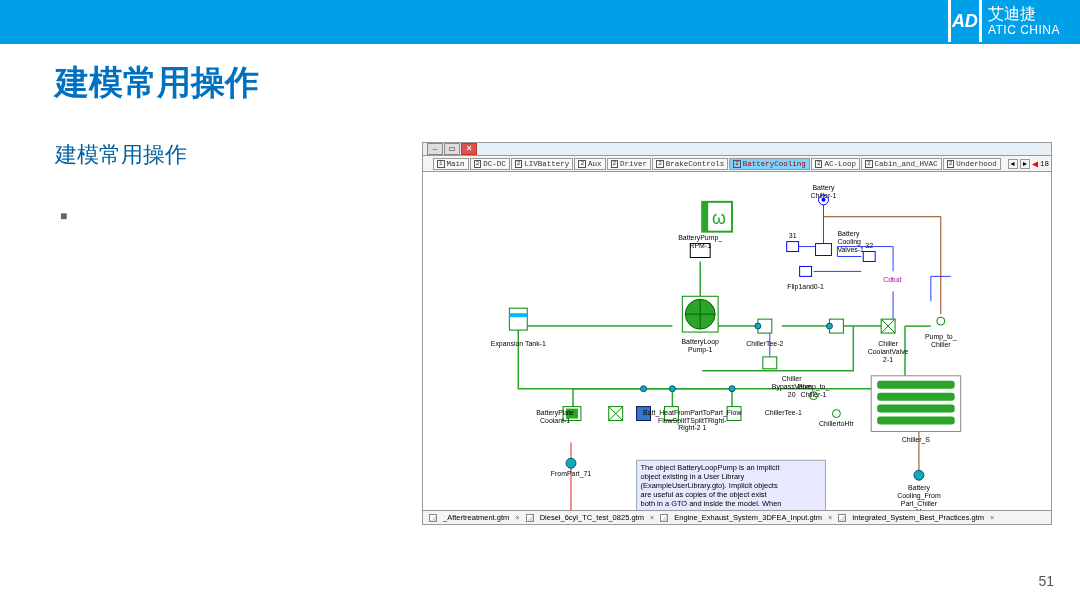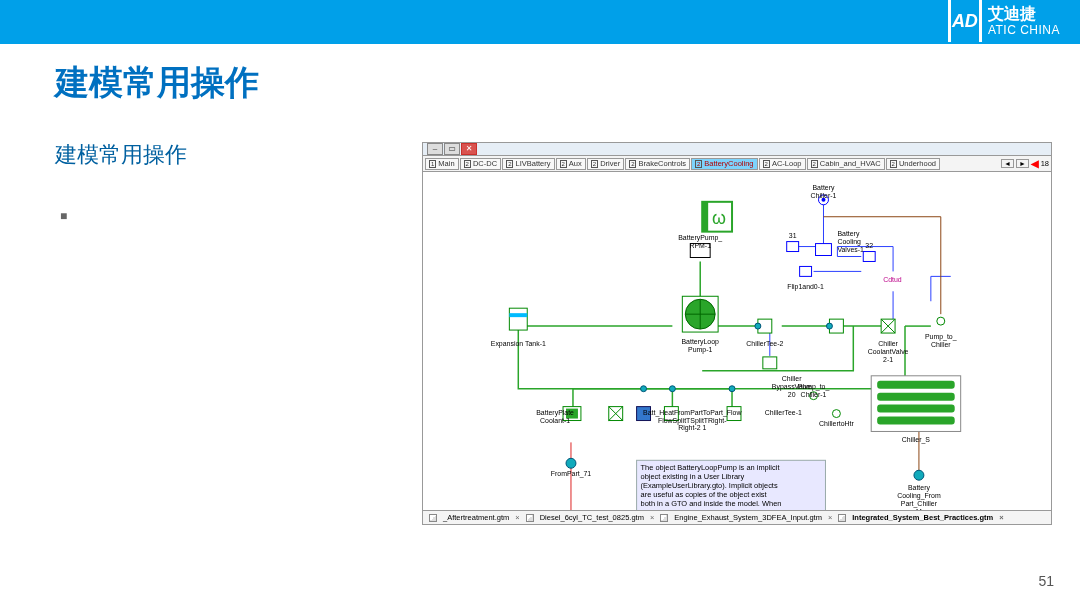--- a/index.html
+++ b/index.html
@@ -2,21 +2,21 @@
 <html><head>
 <meta charset="utf-8">
 <style>
 * { margin: 0; padding: 0; box-sizing: border-box; }
 body { width: 1080px; height: 607px; font-family: "Microsoft YaHei", Arial, sans-serif; background: #fff; position: relative; overflow: hidden; }
 
 
 .topbar { position: absolute; top: 0; left: 0; right: 0; height: 42px; background: #00a0e9; }
 .logo-area { position: absolute; right: 20px; top: 4px; height: 34px; display: flex; align-items: center; color: #fff; }
 .logo-mark { width: 34px; height: 50px; border: 3px solid #fff; border-radius: 4px; display: flex; align-items: center; justify-content: center; font-size: 18px; font-weight: bold; margin-right: 6px; font-style: italic; }
-.logo-text { font-size: 16px; font-weight: bold; line-height: 1.1; }
+.logo-text { font-size: 16px; font-weight: normal; line-height: 1.1; }
 .logo-sub { font-size: 12px; letter-spacing: 0.5px; }
 .blue-line { position: absolute; top: 42px; left: 0; right: 0; height: 2px; background: #00a0e9; }
 
 
 .page-title { position: absolute; left: 55px; top: 60px; font-size: 34px; font-weight: bold; color: #0070c0; }
 
 
 .sub-title { position: absolute; left: 55px; top: 140px; font-size: 22px; color: #0060a0; }
 
 
@@ -29,37 +29,37 @@
 
 .shot { position: absolute; left: 422px; top: 142px; width: 630px; height: 385px; }
 
 
 .titlebar { height: 14px; background: #e6eef6; border: 1px solid #999; font-size: 8px; padding-left: 4px; line-height: 14px; color: #333; display: flex; justify-content: space-between; align-items: center; }
 .winbtns { display: flex; gap: 1px; padding-right: 1px; }
 .winbtns span { width: 16px; height: 12px; font-size: 8px; display: flex; align-items: center; justify-content: center; border: 1px solid #888; background: #ddd; }
 .winbtns .close { background: #d9534f; color: #fff; border-color: #c9302c; }
 
 
-.tabs { height: 15px; background: #f4f4f4; border-left: 1px solid #999; border-right: 1px solid #999; display: flex; align-items: center; font-size: 7.5px; gap: 1px; padding-left: 2px; overflow: hidden; white-space: nowrap; }
+.tabs { height: 15px; background: #f4f4f4; border-left: 1px solid #999; border-right: 1px solid #999; display: flex; align-items: center; font-size: 7.5px; gap: 1px; padding-left: 10px; overflow: hidden; white-space: nowrap; font-family: Liberation Mono, monospace; }
 .tab { display: inline-flex; align-items: center; border: 1px solid #999; background: #f8f8f8; height: 12px; padding: 0 3px; color: #333; }
 .tab .n { border: 1px solid #555; font-size: 6px; padding: 0 1px; margin-right: 2px; line-height: 1; }
 .tab.active { background: #7dd3fc; color: #b00000; }
 .tabs-right { margin-left: auto; display: flex; align-items: center; gap: 2px; padding-right: 2px; }
 .count-badge { border: 1px solid #999; padding: 0 2px; font-size: 7px; }
 .red-arrow { color: #f00; font-weight: bold; font-size: 10px; }
 
 
 .canvas { position: relative; height: 340px; background: #fff; border: 1px solid #999; overflow: hidden; font-size: 7px; }
 
 
 .bottom-tabs { height: 14px; background: #f4f4f4; border: 1px solid #999; border-top: none; font-size: 7.5px; display: flex; align-items: center; gap: 6px; padding-left: 6px; overflow: hidden; white-space: nowrap; }
 .bottom-tabs .bt { display: inline-flex; align-items: center; gap: 6px; }
 .bt-x { color: #666; }
 .bt .sq { width: 8px; height: 8px; border: 1px solid #888; background: linear-gradient(135deg,#fff 50%,#ddd 50%); }
-.bottom-tabs .bt.bold { font-weight: bold; }
+.bottom-tabs .bt.bold { font-weight: normal; }
 
 
 .canvas svg { width: 100%; height: 100%; }
 
 .tooltip-svg { fill: #000; font-size: 7.5px; font-family: Arial; }
 
 </style>
 </head>
 <body>
 

